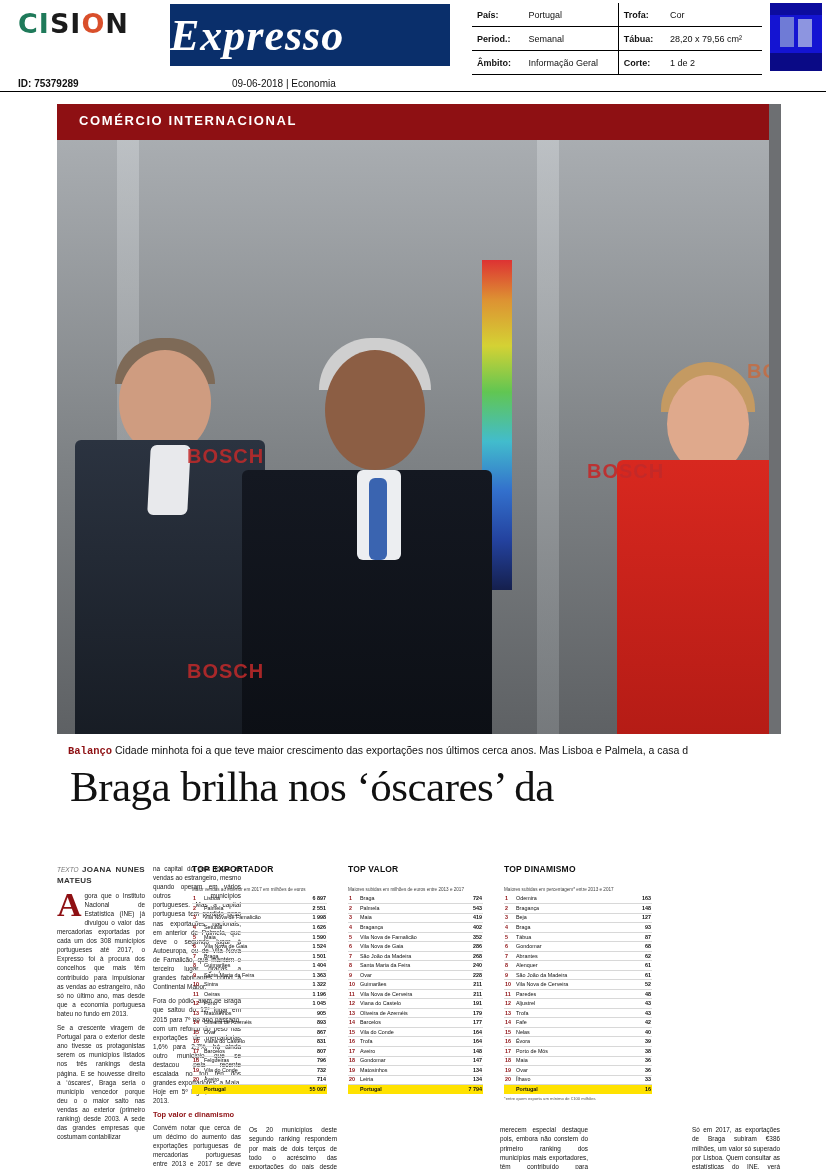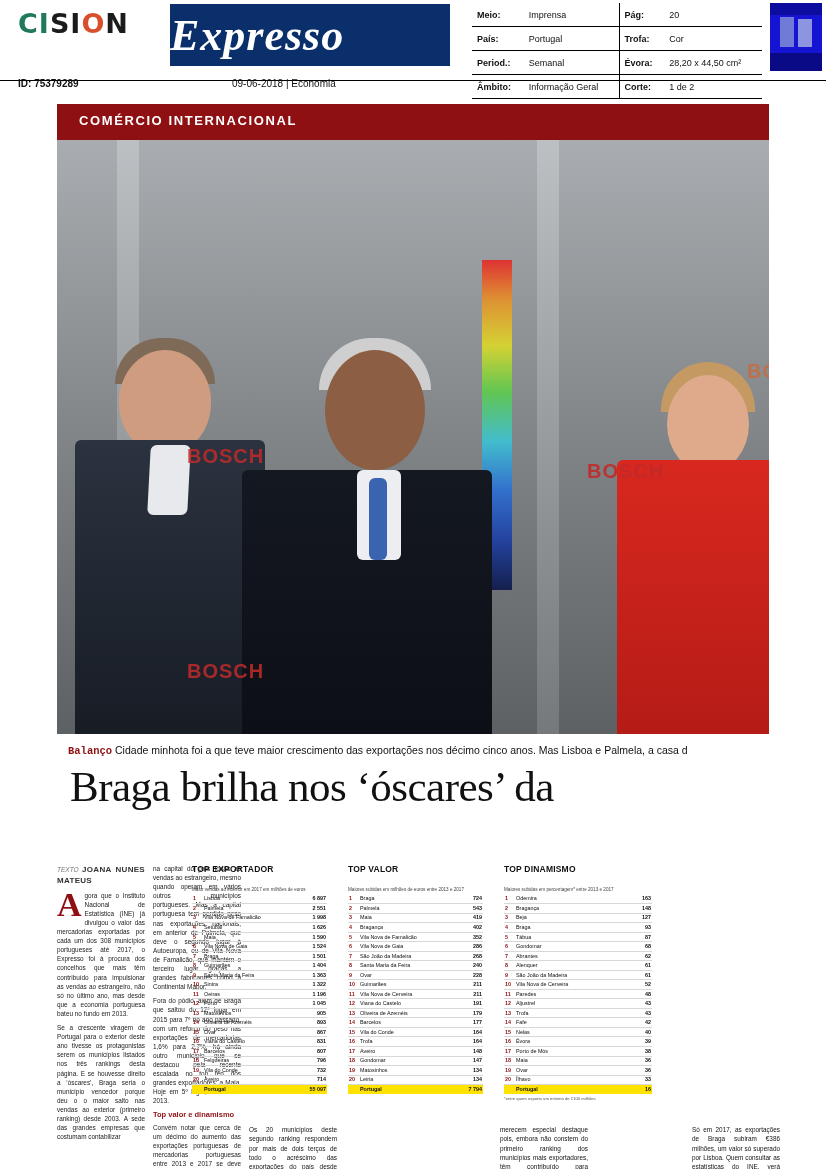--- a/index.html
+++ b/index.html
@@ -12,21 +12,21 @@
     height: 1169px;
     font-family: "Liberation Sans", sans-serif;
     color: #111;
     position: relative;
     overflow: hidden;
   }
 
   
   .clip-header {
     position: relative;
-    height: 81px;
+    height: 92px;
     border-bottom: 1px solid #000;
     box-sizing: border-box;
   }
   .cision-logo {
     position: absolute;
     left: 18px;
     top: 8px;
     font-family: "DejaVu Sans", sans-serif;
     font-weight: bold;
     font-size: 27px;
@@ -113,20 +113,21 @@
   }
 
   .photo-wrap {
     position: absolute;
     left: 57px;
     top: 0px;
     width: 712px;
     height: 630px;
     background: #6d6f72;
     overflow: hidden;
+    padding-left: 12px;
   }
   
   .sec-strip {
     position: absolute;
     left: 0; top: 0;
     width: 712px; height: 36px;
     background: #8e1013;
   }
   .sec-strip .sec-txt {
     position: absolute;
@@ -375,37 +376,31 @@
   <div class="cision-logo">
     <span class="c1">CI</span><span class="c2">SI</span><span class="c3">O</span><span class="c4">N</span>
   </div>
 
   <div class="expresso-box">
     <span>Expresso</span>
   </div>
 
   <table class="meta-table">
     <tbody>
-        <tr>
-      <td class="lbl">Meio:</td>
-      <td>Imprensa</td>
-      <td class="lbl col-div">Pág:</td>
-      <td>20</td>
-    </tr>
     <tr>
       <td class="lbl">País:</td>
       <td>Portugal</td>
       <td class="lbl col-div">Trofa:</td>
       <td>Cor</td>
     </tr>
     <tr>
       <td class="lbl">Period.:</td>
       <td>Semanal</td>
-      <td class="lbl col-div">Évora:</td>
-      <td>28,20 x 44,50 cm²</td>
+      <td class="lbl col-div">Tábua:</td>
+      <td>28,20 x 79,56 cm²</td>
     </tr>
     <tr>
       <td class="lbl">Âmbito:</td>
       <td>Informação Geral</td>
       <td class="lbl col-div">Corte:</td>
       <td>1 de 2</td>
     </tr>
   </tbody>
     </table>
 
@@ -455,21 +450,21 @@
       <div class="bosch-word bw1">BOSCH</div>
       <div class="bosch-word bw2">BOSCH</div>
       <div class="bosch-word bw3">BOSCH</div>
       <div class="bosch-word bw4">BOSCH</div>
 
     </div>
   </div>
 
   <div class="balanco">
     <b>Balanço</b>
-    <span>Cidade minhota foi a que teve maior crescimento das exportações nos décimo cinco anos. Mas Lisboa e Palmela, a casa d</span>
+    <span>Cidade minhota foi a que teve maior crescimento das exportações nos últimos cerca anos. Mas Lisboa e Palmela, a casa d</span>
   </div>
 
   <div class="headline">Braga brilha nos ‘óscares’ da</div>
 
   <div class="cols">
 
     <div class="col" id="col1">
       <div class="byline">
         <span class="lead">TEXTO</span>
         <b>JOANA NUNES MATEUS</b>

